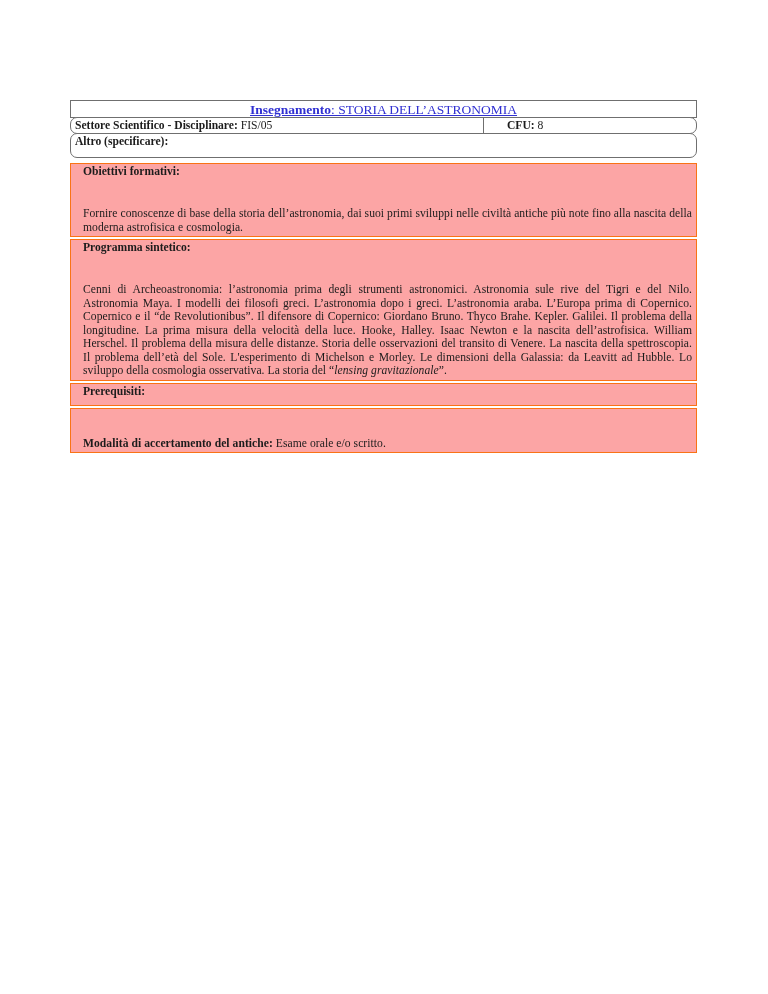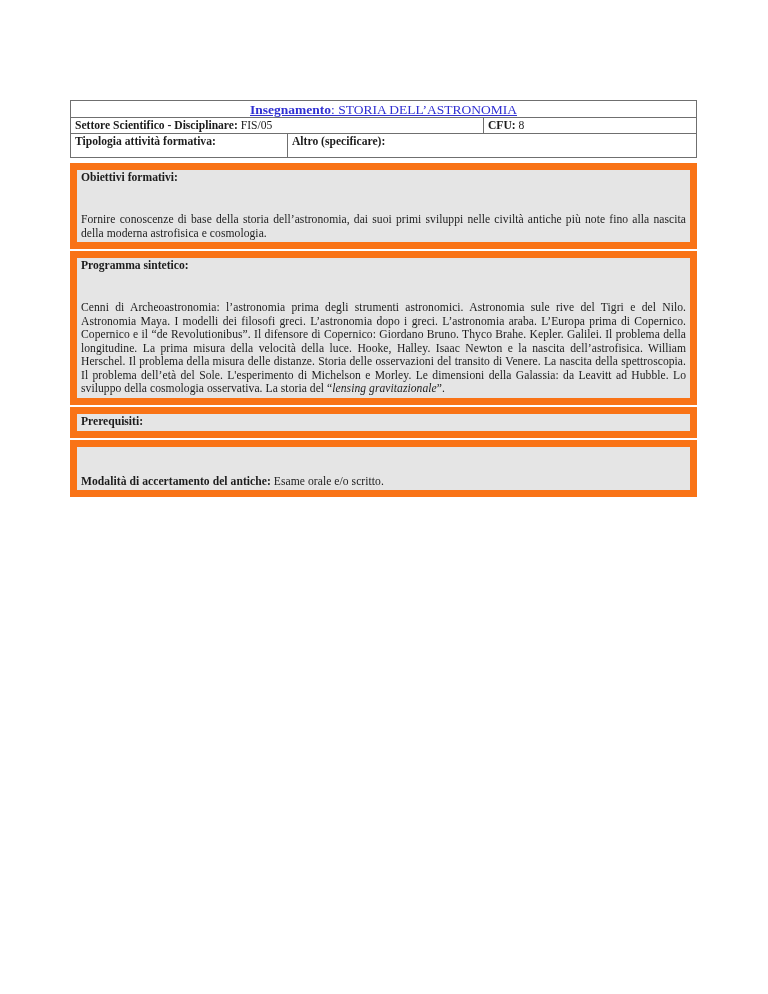--- a/index.html
+++ b/index.html
@@ -12,40 +12,40 @@
   }
   .sheet {
     position: absolute; left: 0; top: 0;
     width: 768px; height: 994px; background: #ffffff;
   }
   .doc {
     position: absolute; left: 70px; top: 100px; width: 627px;
   }
   
   .row { display: flex; border: 1px solid #6f6f6f; background: #fff; }
-  .row + .row { margin-top: -1px; }
+  .row + .row { margin-top: -1px; border-radius: 7px; }
   .row-title {
     height: 18px; justify-content: center; align-items: center;
     font-size: 13.5px; line-height: 17px;
   }
   .title-link { color: #3030d2; text-decoration: underline; white-space: pre; }
   .title-link b { font-weight: bold; }
   .row-fields { height: 17px; font-size: 11.6px; line-height: 15px; }
   .row-fields .cell { padding: 0 4px; overflow: hidden; white-space: nowrap; }
   .cell-settore { width: 413px; border-right: 1px solid #6f6f6f; }
-  .cell-cfu { flex: 1; }
+  .cell-cfu { flex: 1; margin-left: 19px; }
   .row-tipologia { height: 25px; font-size: 11.6px; line-height: 14px; }
   .row-tipologia .cell { padding: 1px 4px 0 4px; white-space: nowrap; overflow: hidden; }
   .cell-tipologia { width: 217px; border-right: 1px solid #6f6f6f; }
   .cell-altro { flex: 1; }
   b { font-weight: bold; }
   
   .box {
-    border: 7px solid #f97316; background: #e5e5e5;
-    padding: 0 4px 2px 4px;
+    border: 1px solid #f97316; background: #fca5a5;
+    padding: 0 4px 2px 12px;
     font-size: 11.6px;
   }
   .box-obiettivi { margin-top: 5px; min-height: 41px; }
   .box + .box { margin-top: 2px; }
   .box-header { font-weight: bold; font-size: 11.6px; line-height: 14px; padding-top: 1px; }
   .body-text {
     text-align: justify; line-height: 13.5px; font-size: 11.6px;
     letter-spacing: 0.05px;
     margin-top: 28px;
   }
@@ -70,23 +70,20 @@
         <b>Settore Scientifico - Disciplinare:</b>
         <span class="inline-value">FIS/05</span>
       </div>
       <div class="cell cell-cfu">
         <b>CFU:</b>
         <span class="inline-value">8</span>
       </div>
     </div>
 
     <div class="row row-tipologia">
-      <div class="cell cell-tipologia">
-        <b>Tipologia attività formativa:</b>
-      </div>
       <div class="cell cell-altro">
         <b>Altro (specificare):</b>
       </div>
     </div>
 
     <div class="box box-obiettivi">
       <div class="box-header">Obiettivi formativi:</div>
       <div class="body-text">Fornire conoscenze di base della storia dell’astronomia, dai suoi primi sviluppi nelle civiltà antiche più note fino alla nascita della moderna astrofisica e cosmologia.</div>
     </div>
 

